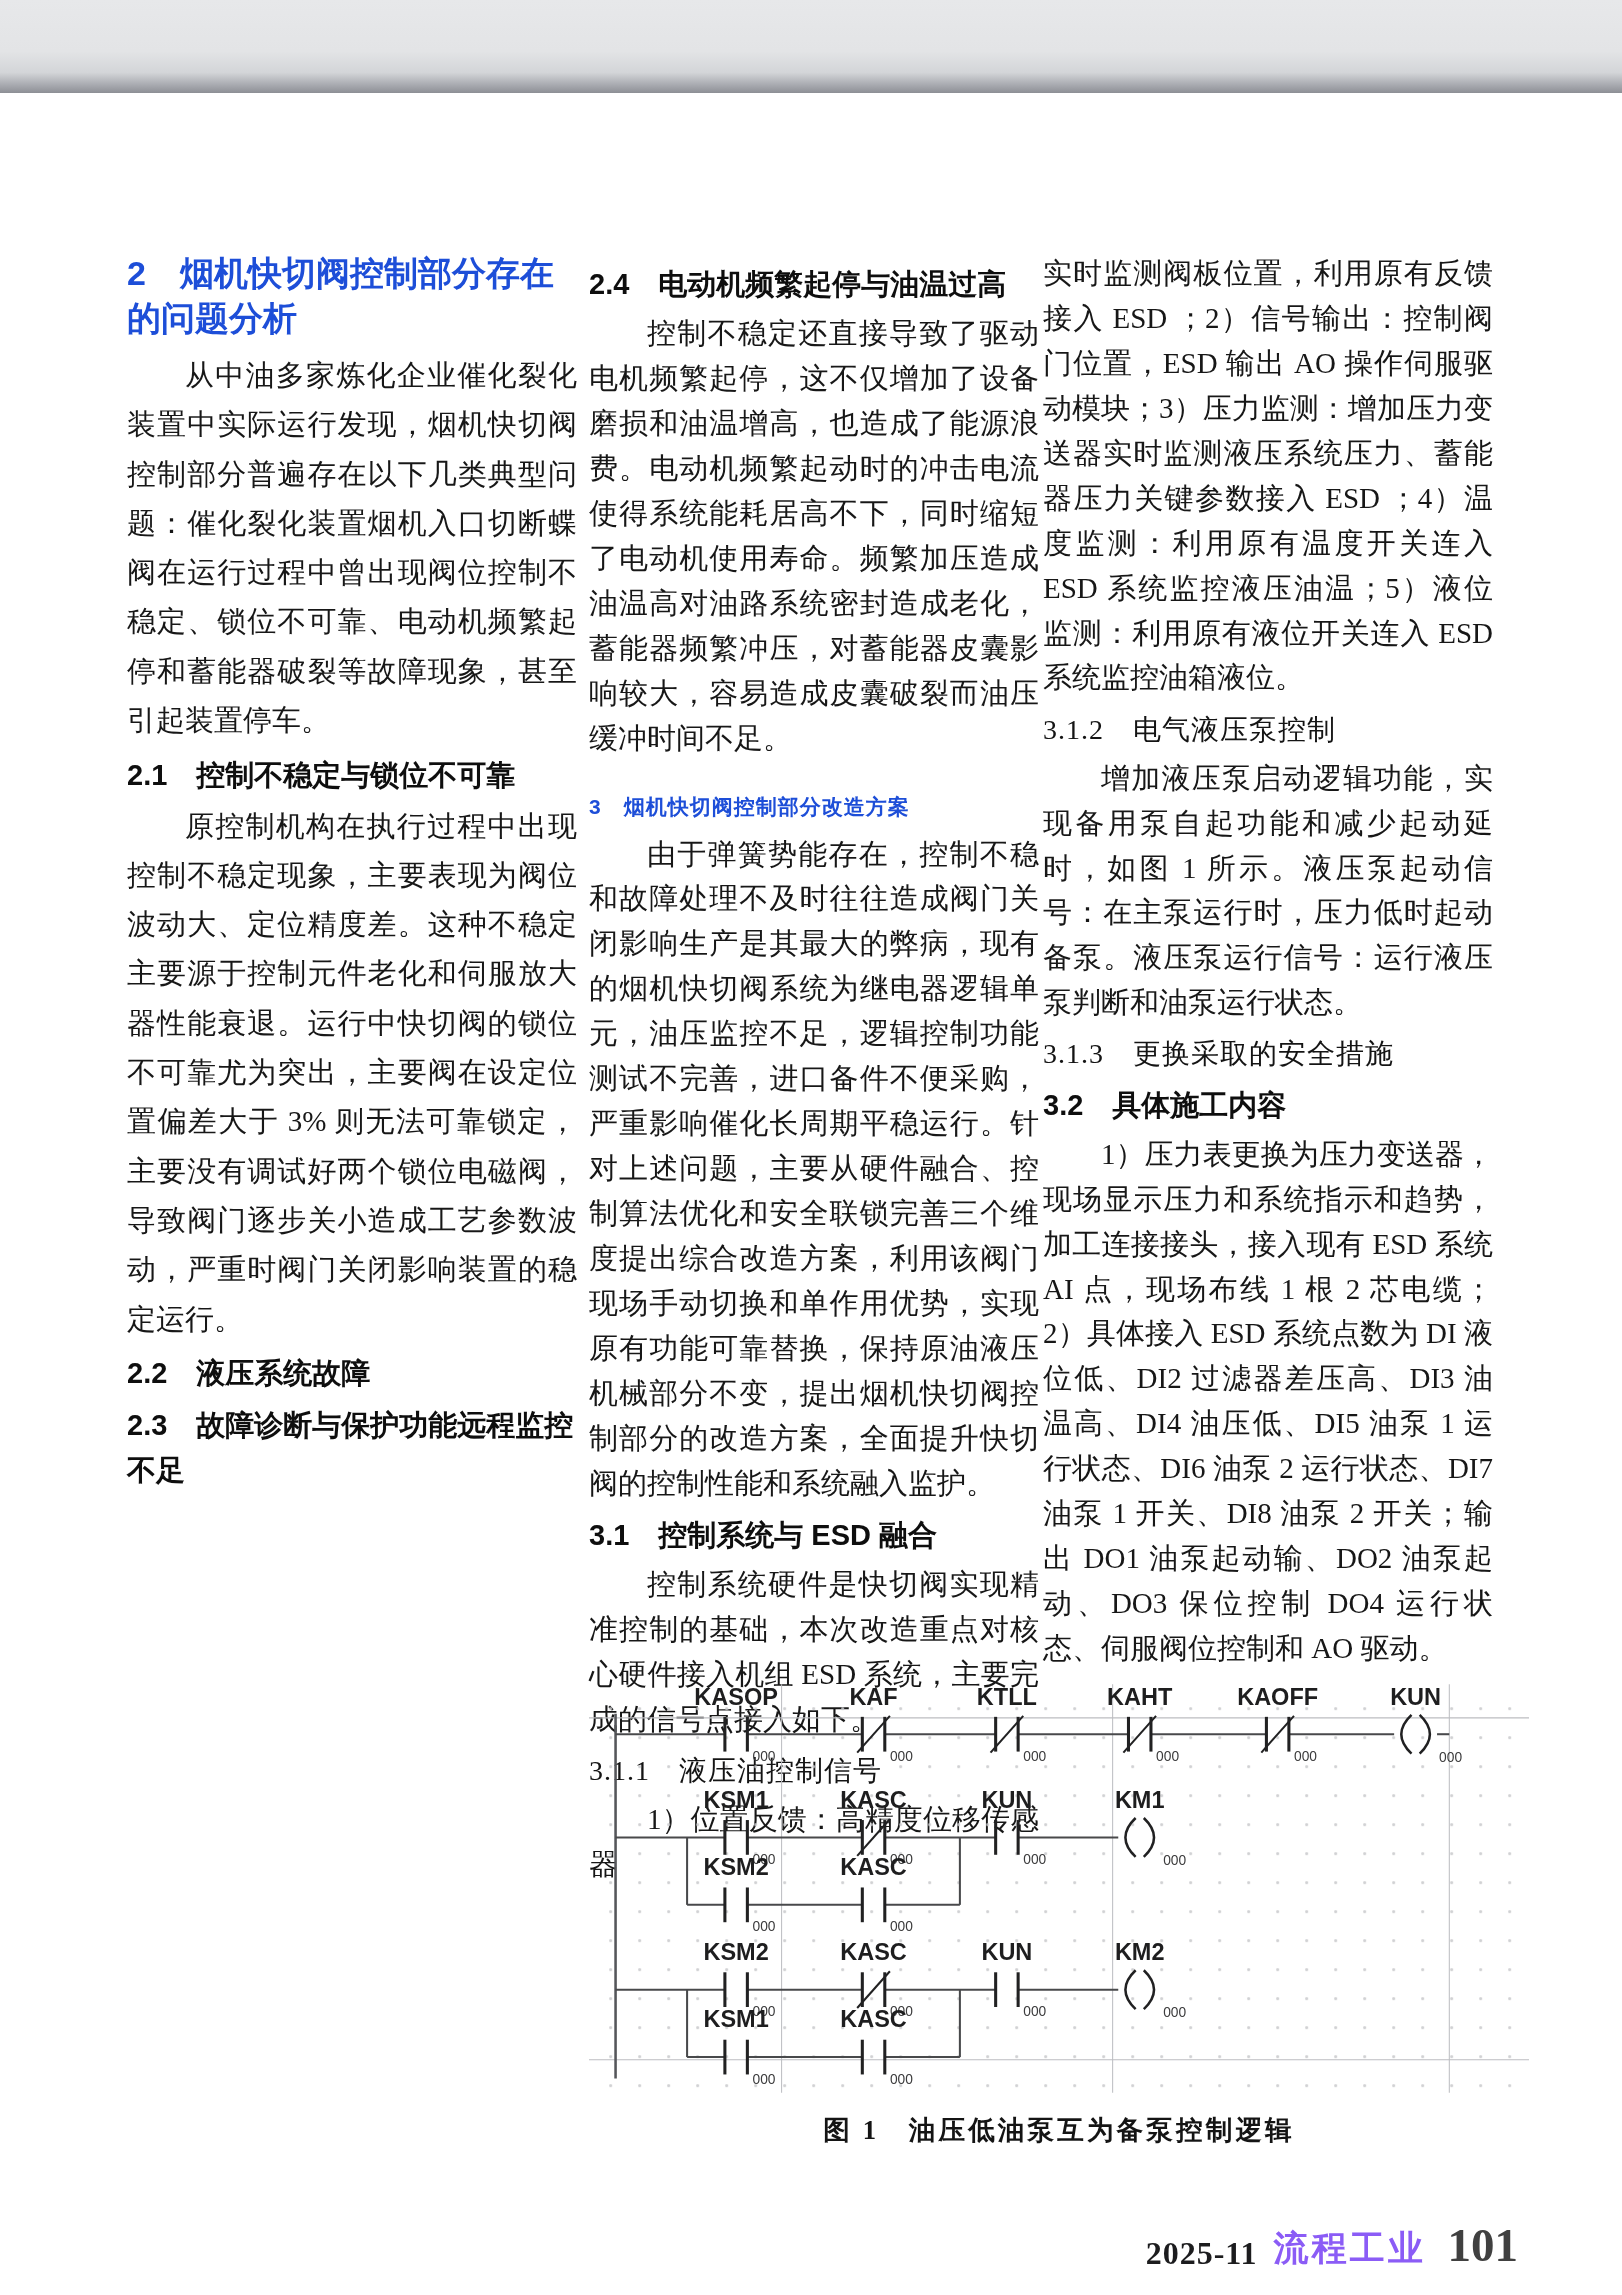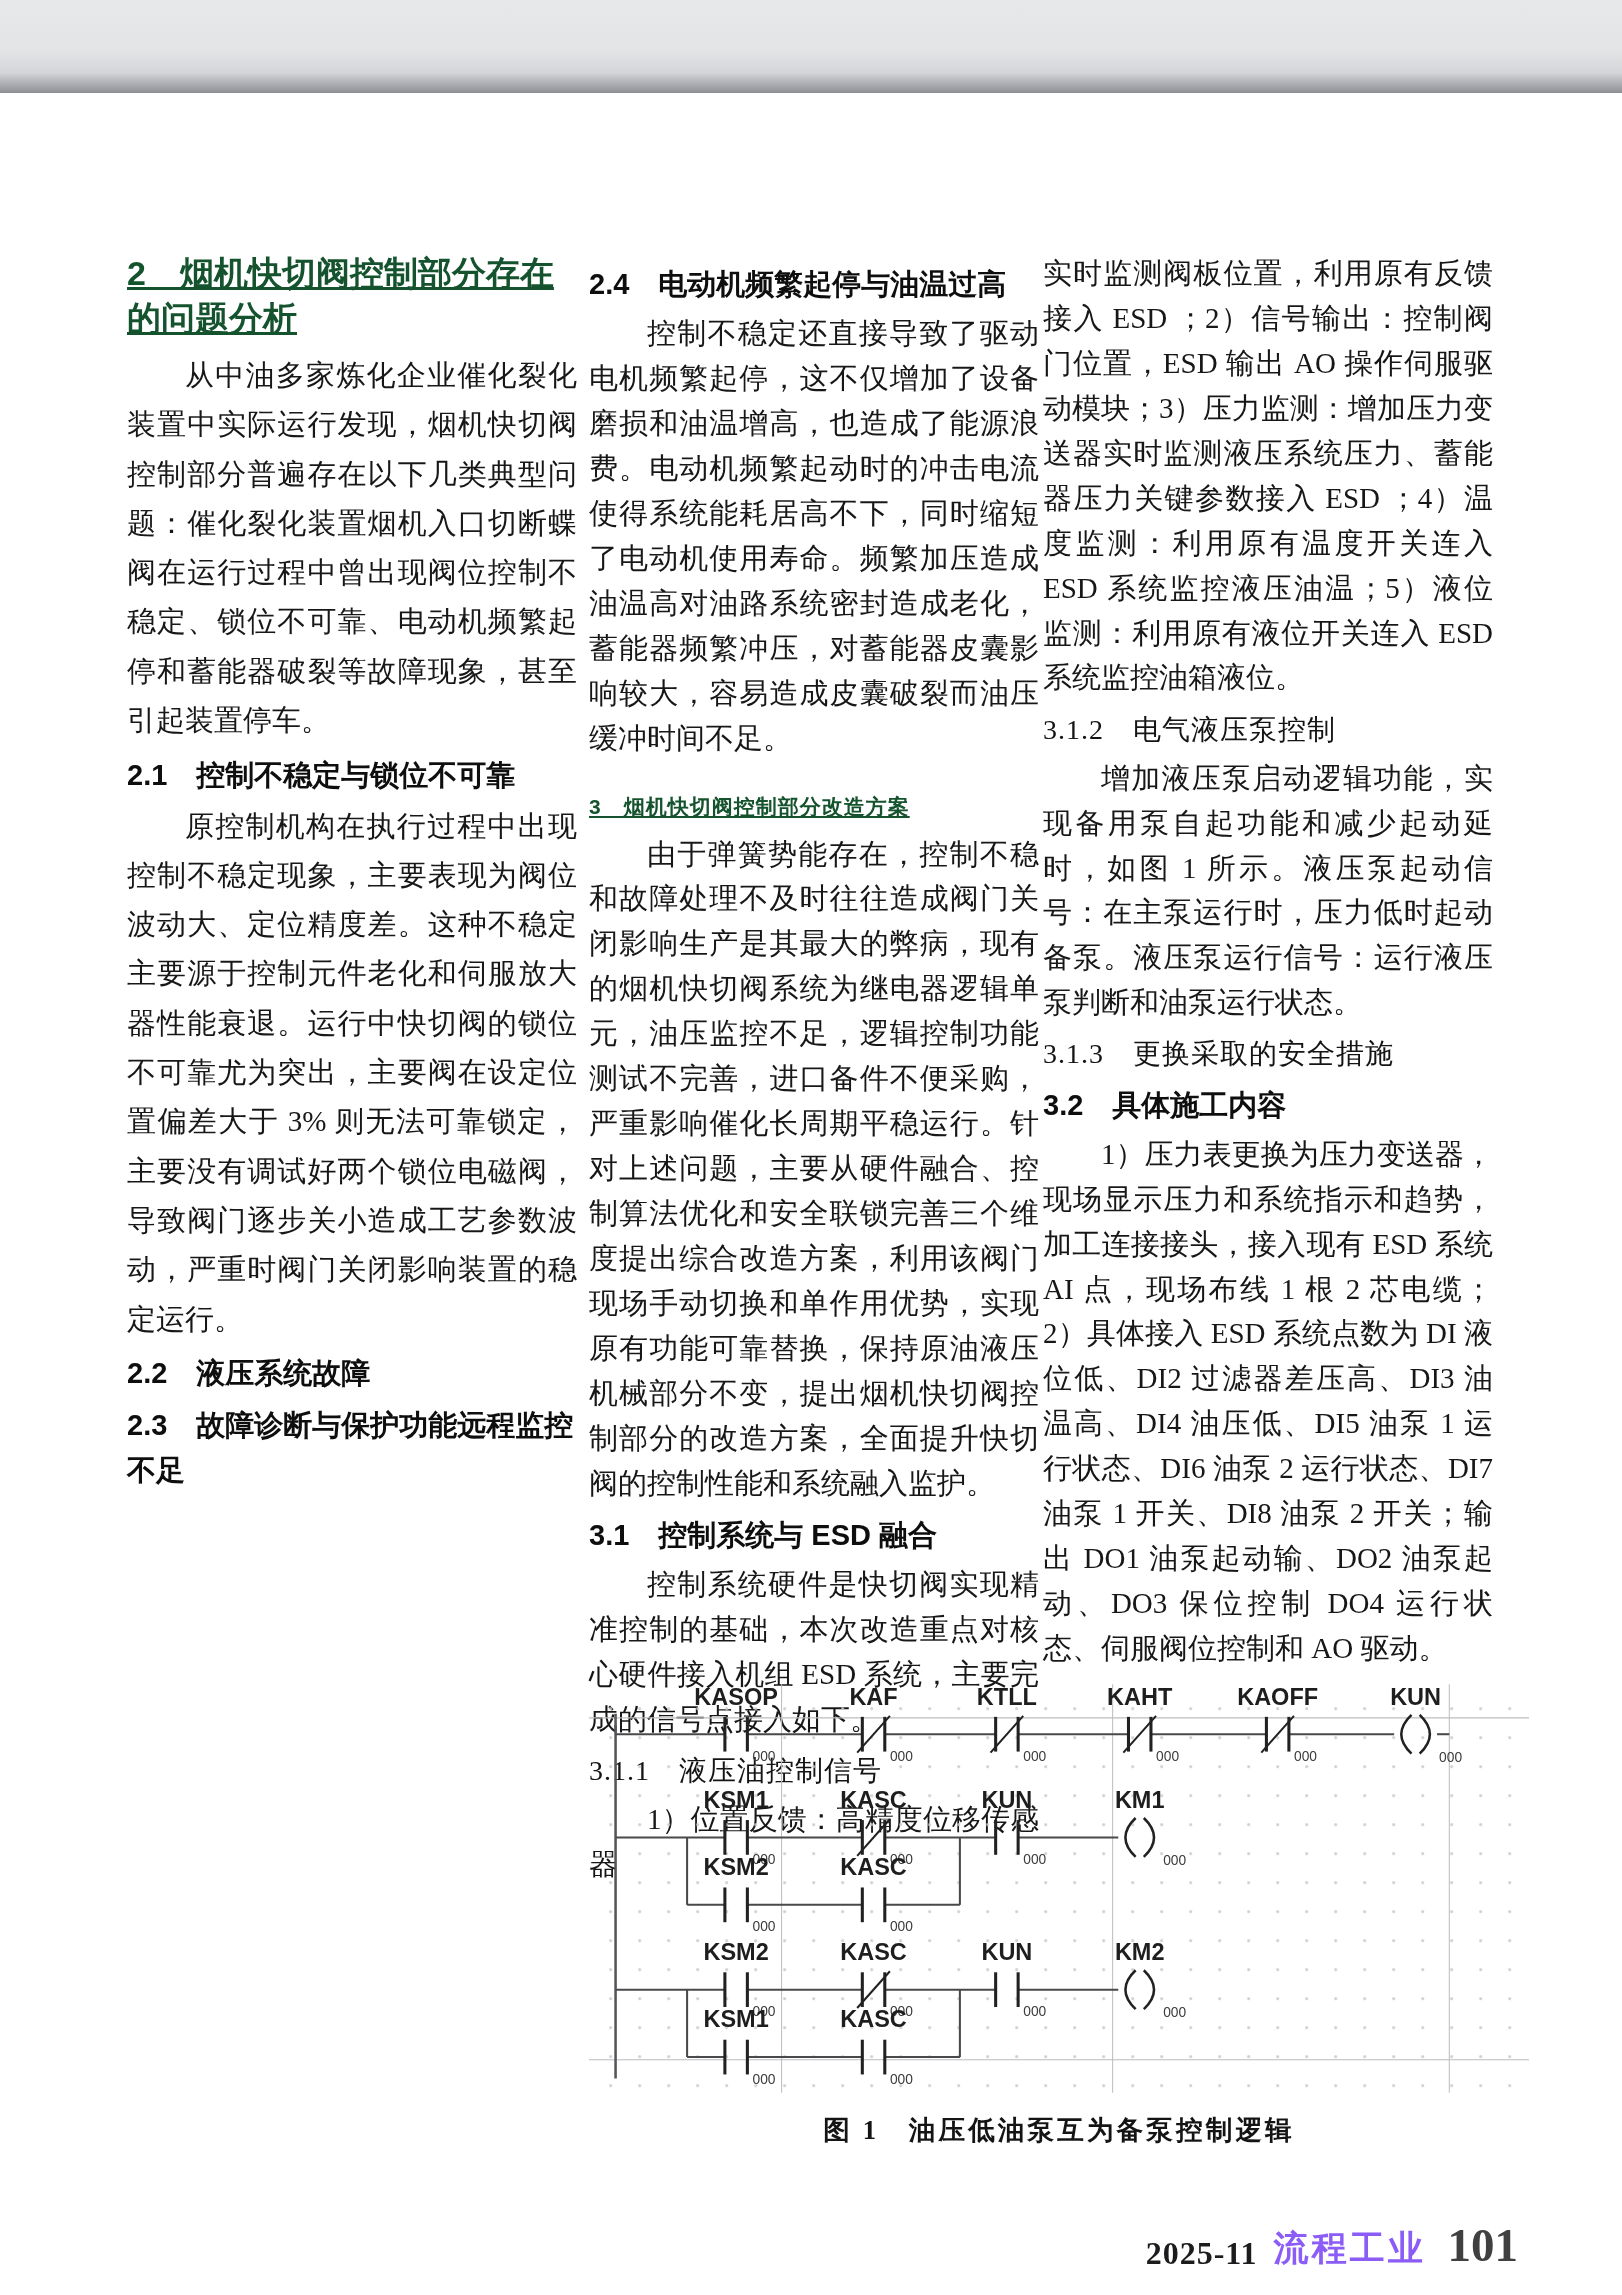--- a/index.html
+++ b/index.html
@@ -14,21 +14,21 @@
   .col{position:absolute;width:450px;}
   .col1{left:127px;top:249px;}
   .col2{left:589px;top:255px;}
   .col3{left:1043px;top:251px;}
 
   .blk{margin:0;}
   .p,.pc{font:400 29px/1.70 "Liberation Serif","DejaVu Serif",serif;text-align:justify;color:#171717;}
   .p{text-indent:58px;}
   .pc{text-indent:0;}
   .col2 .p,.col3 .p,.col3 .pc{line-height:1.55;}
-  .h2{font:700 34px/1.32 "Liberation Sans","DejaVu Sans",sans-serif;color:#14532d;margin:2px 0 10.2px 0;text-decoration:underline;}
+  .h2{font:700 34px/1.32 "Liberation Sans","DejaVu Sans",sans-serif;color:#1d4ed8;margin:2px 0 10.2px 0;}
   .col2 .h2{font-size:21px;letter-spacing:1px;margin:32px 0 11.2px 0;white-space:nowrap;}
   .h3{font:700 29px/1.55 "Liberation Sans","DejaVu Sans",sans-serif;color:#0e0e0e;margin:7.2px 0 4.1px 0;}
   .h4{font:400 28px/1.5 "Liberation Serif","DejaVu Serif",serif;color:#141414;margin:8.2px 0 5.1px 0;letter-spacing:1px;}
 
   
   .ladder-figure{position:absolute;left:588px;top:1683px;width:940px;height:491px;margin:1px;}
   .grid-bg{position:absolute;left:0;top:0;width:940px;height:409px;
     background-image:radial-gradient(circle,#c8c9cc 1.3px,rgba(0,0,0,0) 1.6px);
     background-size:29px 29px;background-position:7.2px 10.2px;opacity:.85;}
   #ladder-svg{position:absolute;left:0;top:0;}

